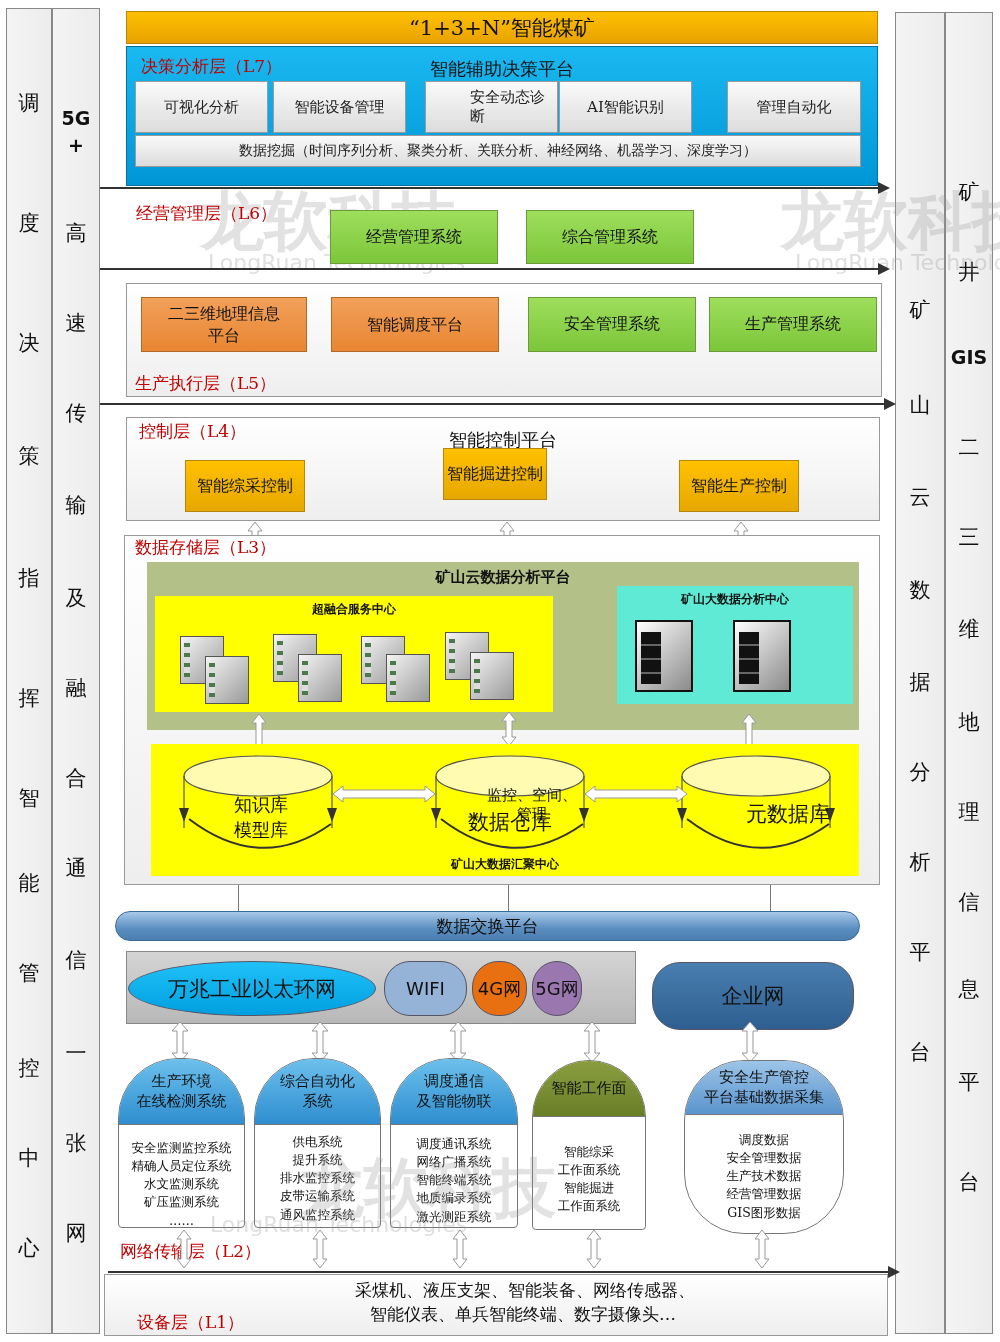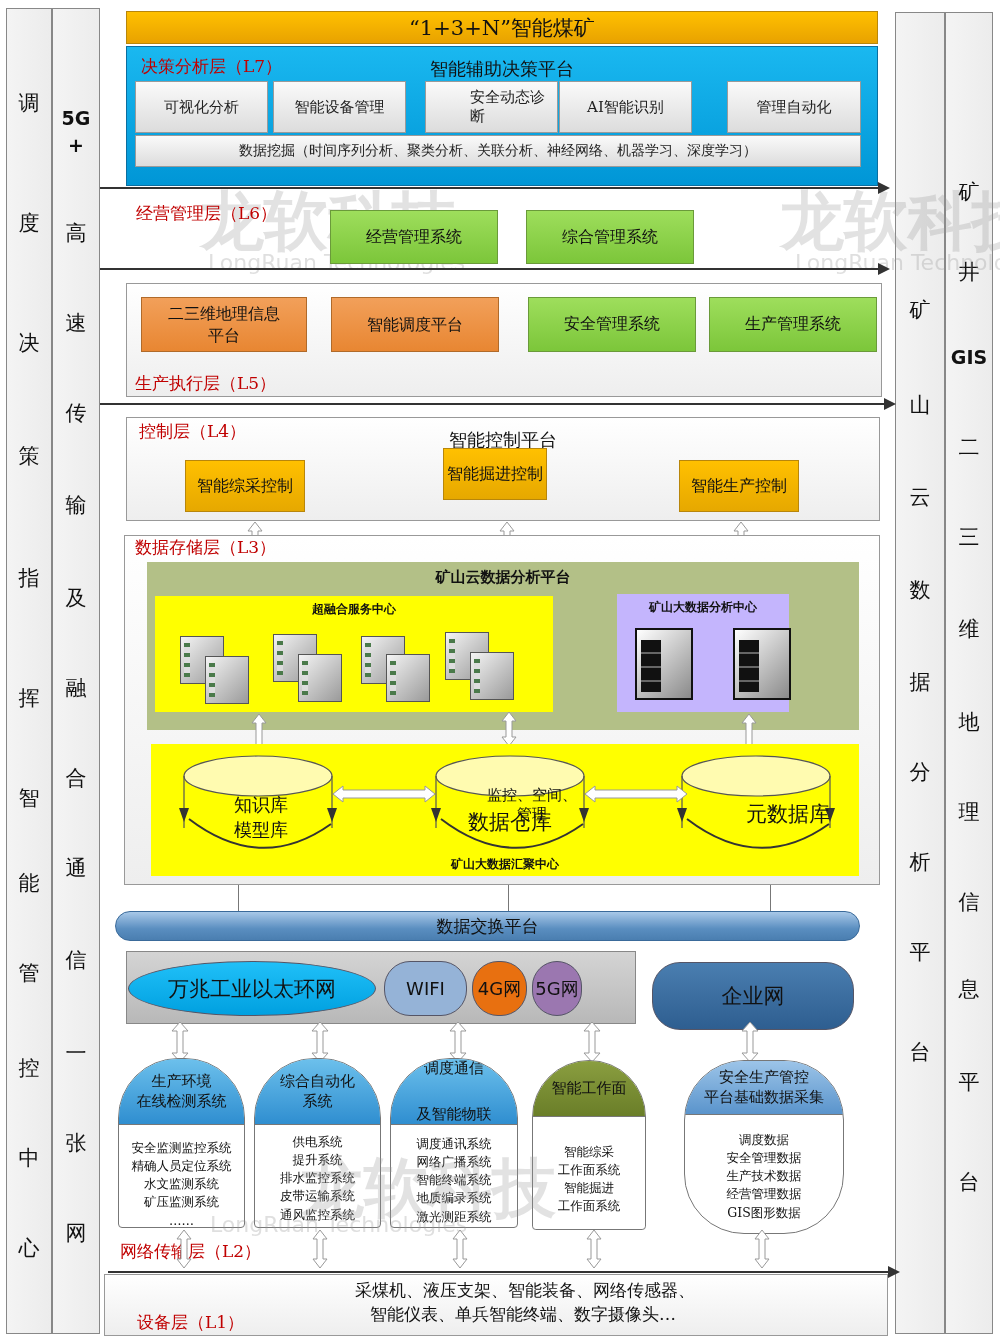--- a/index.html
+++ b/index.html
@@ -157,21 +157,21 @@
       <div class="abs" style="left:0;right:0;top:5px;text-align:center;font-size:12px;font-weight:bold;">超融合服务中心</div>
       <div class="server" style="left:25px;top:40px;"></div>
       <div class="server" style="left:50px;top:60px;"></div>
       <div class="server" style="left:118px;top:38px;"></div>
       <div class="server" style="left:143px;top:58px;"></div>
       <div class="server" style="left:206px;top:40px;"></div>
       <div class="server" style="left:231px;top:58px;"></div>
       <div class="server" style="left:290px;top:36px;"></div>
       <div class="server" style="left:315px;top:56px;"></div>
     </div>
-    <div class="abs" style="left:470px;top:32px;width:172px;height:118px;background:#c4b5fd;">
+    <div class="abs" style="left:470px;top:24px;width:236px;height:118px;background:#5eead4;">
       <div class="abs" style="left:0;right:0;top:5px;text-align:center;font-size:12px;font-weight:bold;">矿山大数据分析中心</div>
       <div class="rack" style="left:18px;top:34px;"></div>
       <div class="rack" style="left:116px;top:34px;"></div>
     </div>
   </div>
 
   <svg class="abs" style="left:120px;top:176px;" width="520" height="36">
     <g fill="#fff" stroke="#999">
       <path d="M14,2 l-7,9 h4 v24 h6 v-24 h4 z"></path>
       <path d="M264,0 l-7,9 h4 v16 h-4 l7,9 l7,-9 h-4 v-16 h4 z"></path>
@@ -264,21 +264,21 @@
   <div class="body" style="padding-top:8px;">
     <div>供电系统</div>
     <div>提升系统</div>
     <div>排水监控系统</div>
     <div>皮带运输系统</div>
     <div>通风监控系统</div>
     <div>……</div>
   </div>
 </div>
 <div class="dome" style="left:390px;top:1058px;width:128px;height:170px;">
-  <div class="head" style="background:linear-gradient(180deg,#6cc0ec,#2f8ed0);justify-content:space-between;">
+  <div class="head" style="background:linear-gradient(180deg,#6cc0ec,#2f8ed0);">
     <div>调度通信</div>
     <div>及智能物联</div>
   </div>
   <div class="body" style="padding-top:10px;">
     <div>调度通讯系统</div>
     <div>网络广播系统</div>
     <div>智能终端系统</div>
     <div>地质编录系统</div>
     <div>激光测距系统</div>
     <div>……</div>

